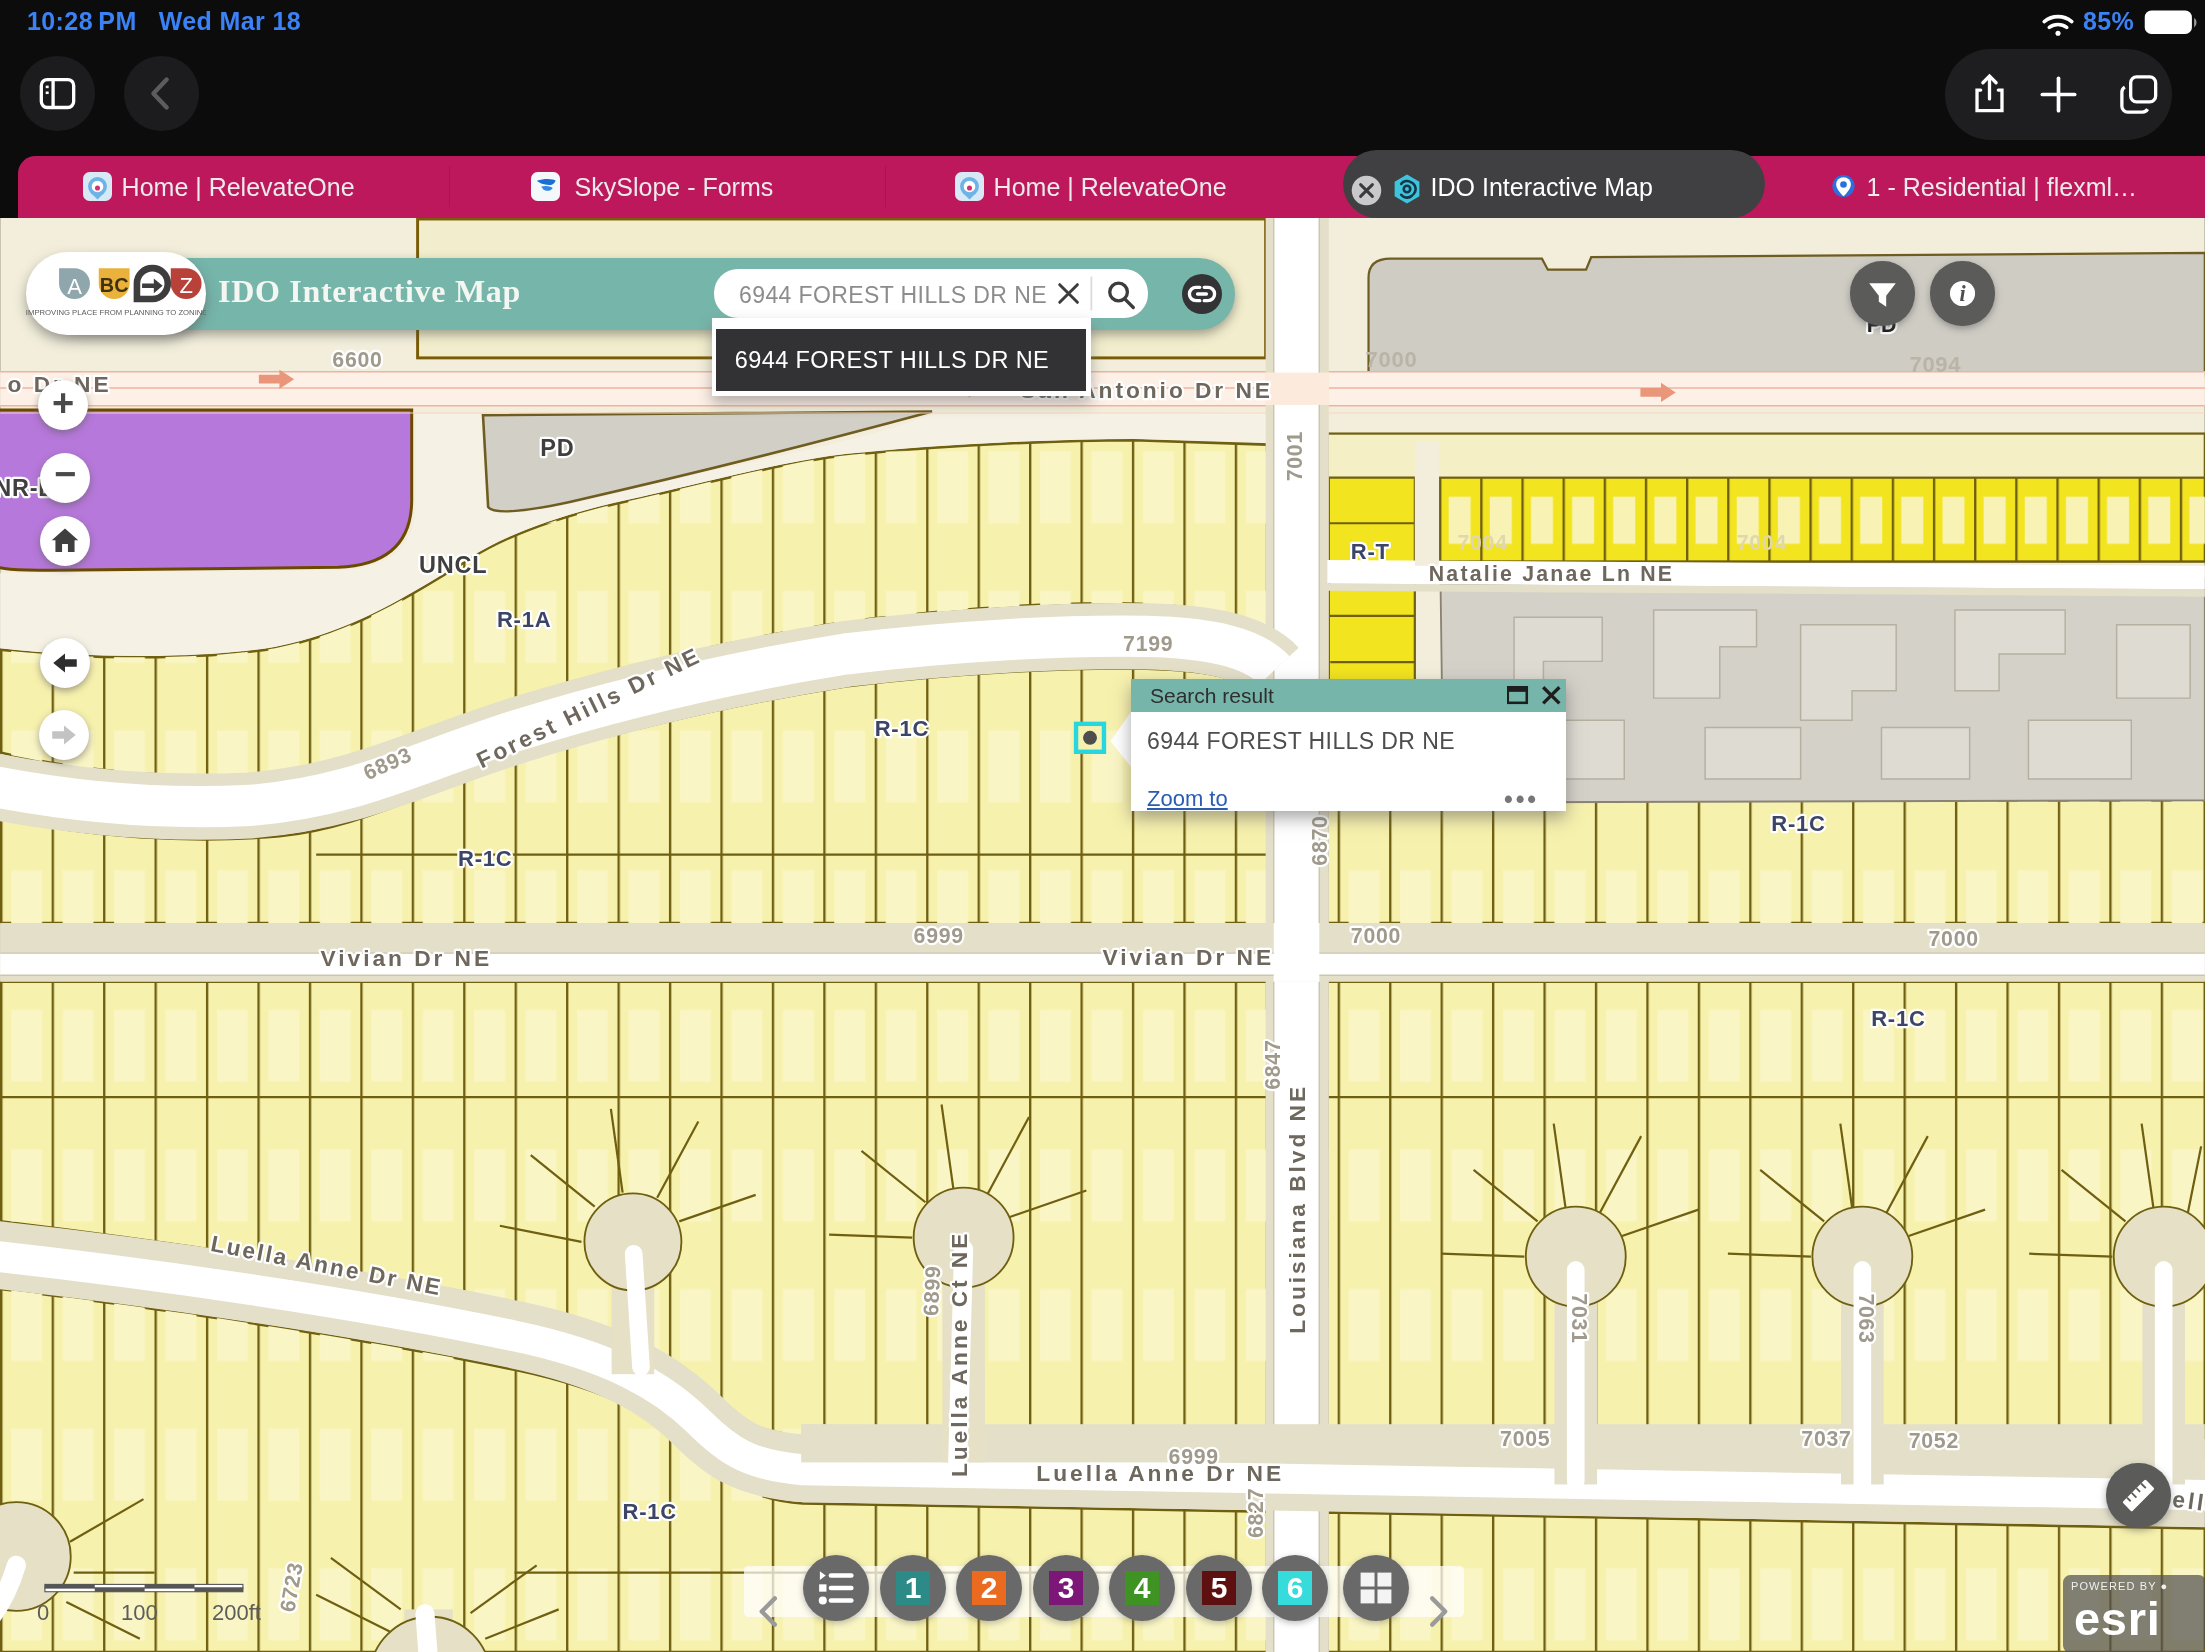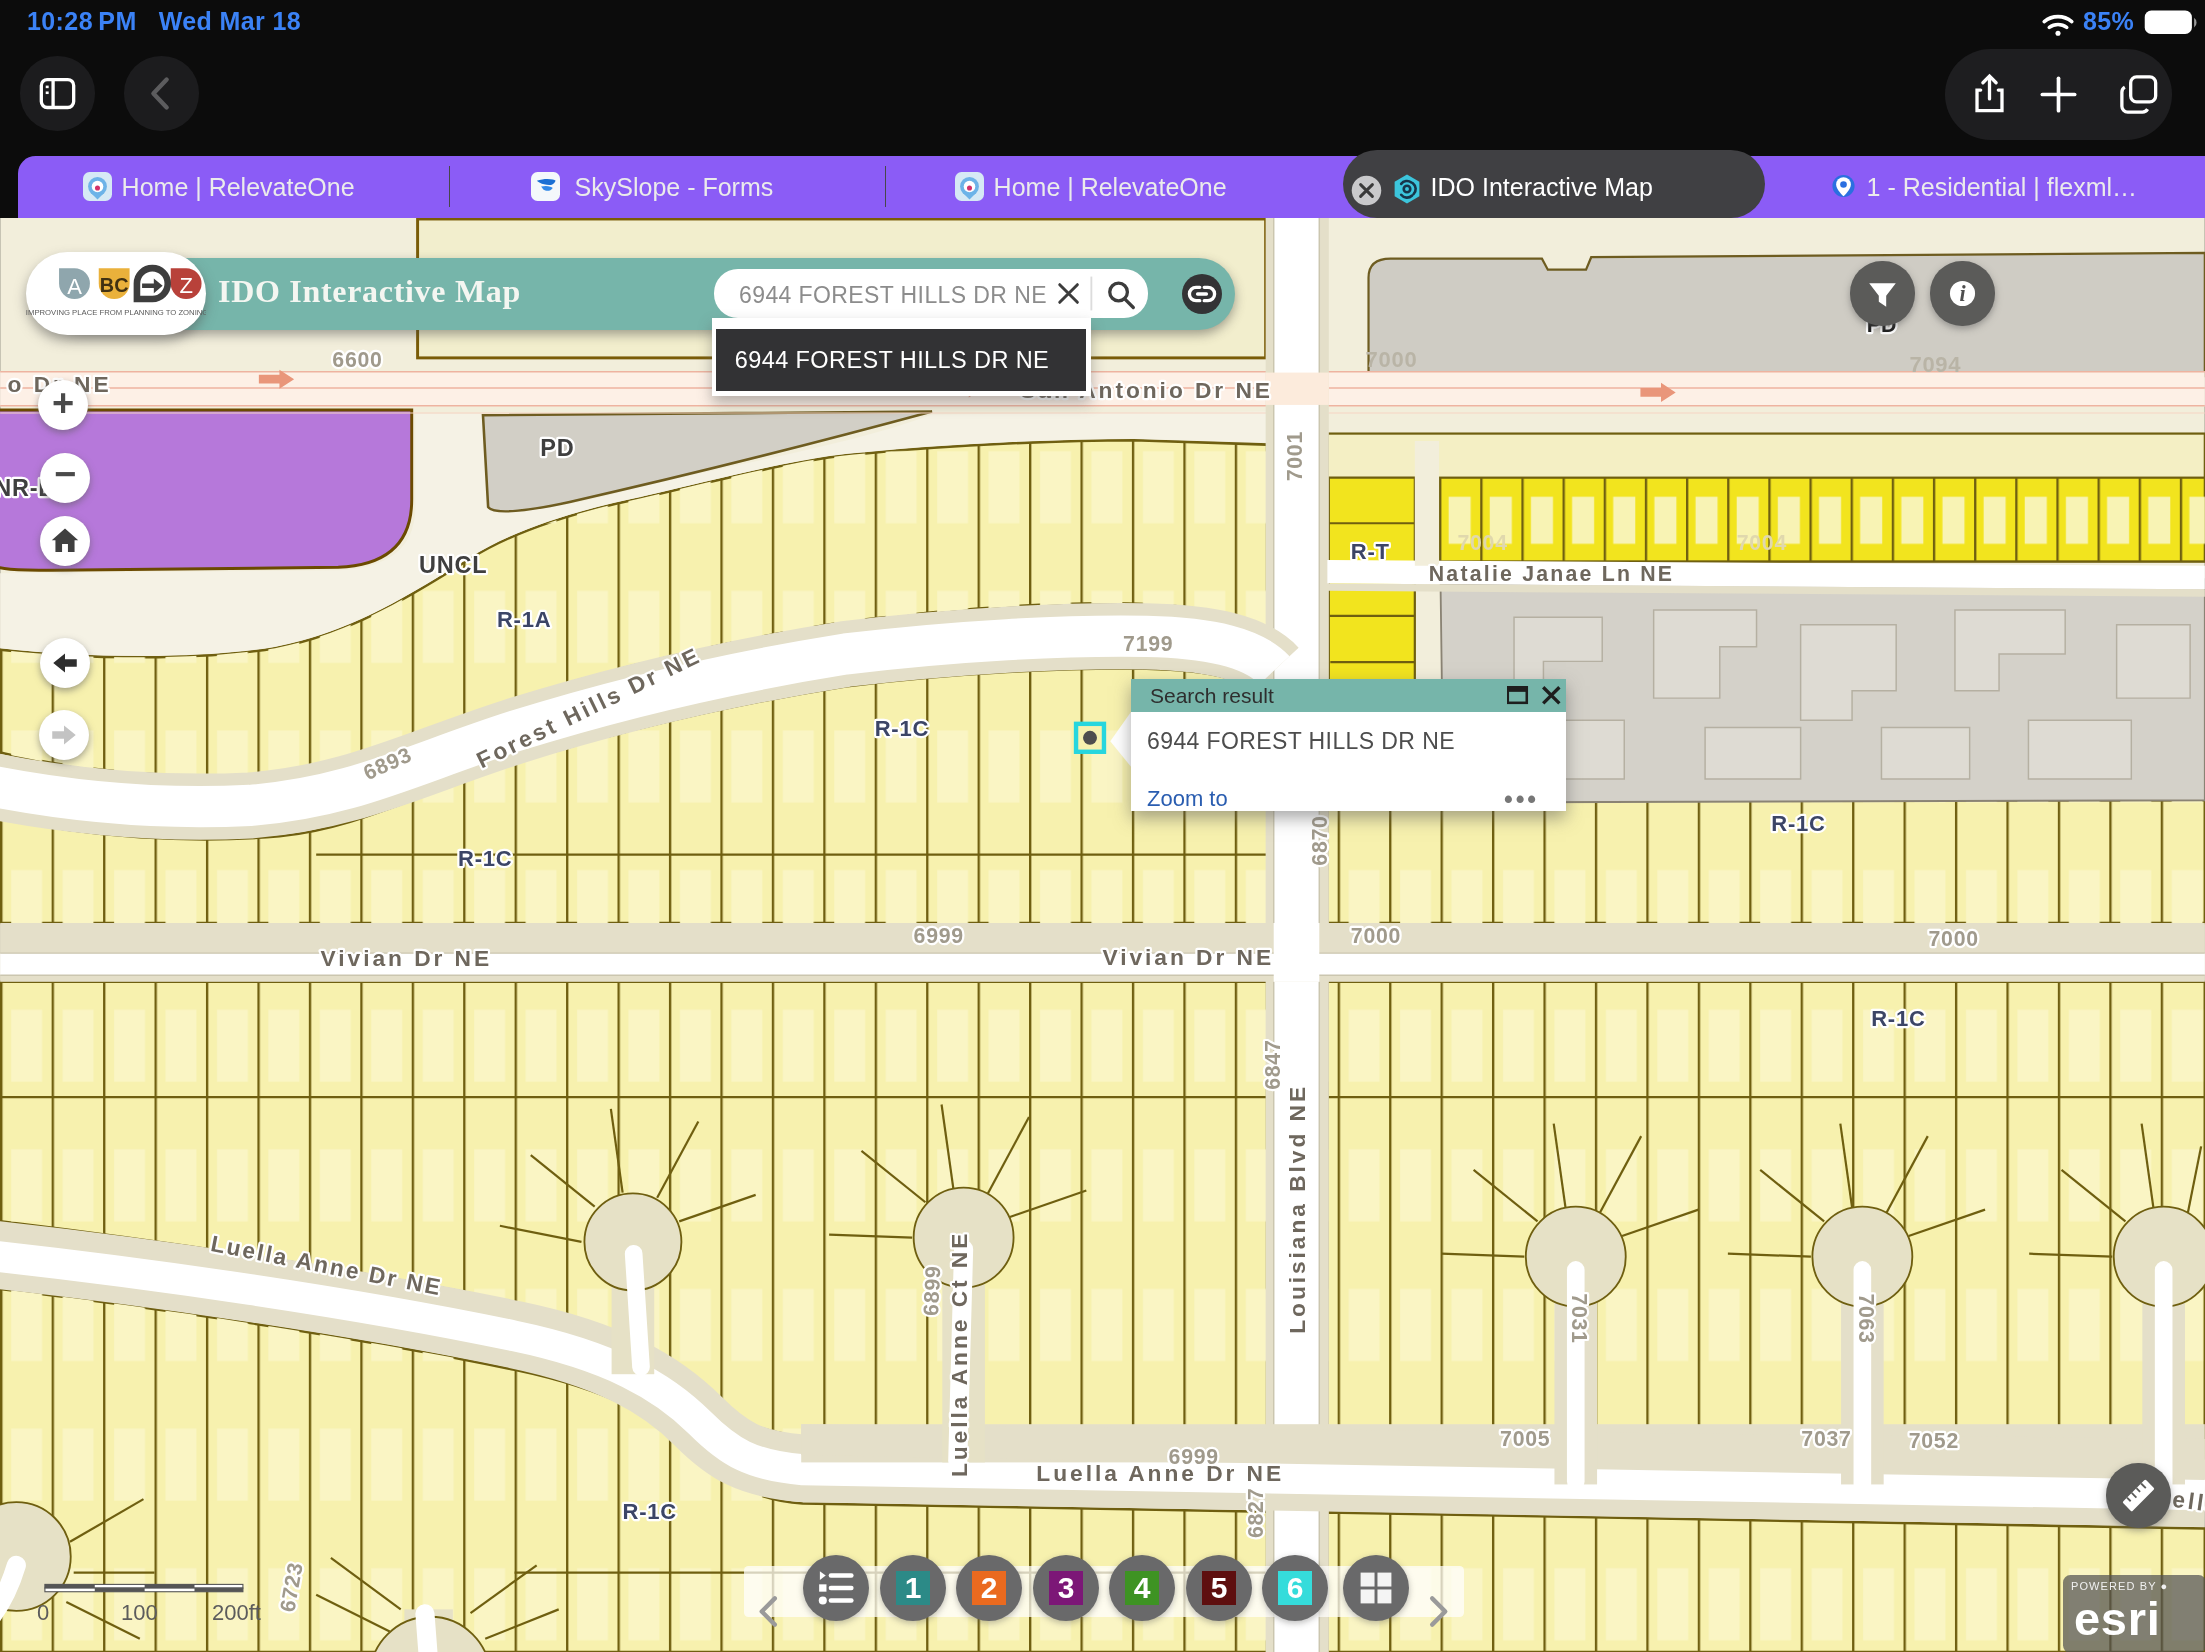--- a/index.html
+++ b/index.html
@@ -4,21 +4,21 @@
 <style>
 *{margin:0;padding:0;box-sizing:border-box}
 html,body{width:2205px;height:1652px;overflow:hidden;background:#0d0d0d;font-family:"Liberation Sans",sans-serif}
 #page{position:relative;width:2205px;height:1652px}
 .abs{position:absolute}
 
 #chrome{position:absolute;top:0;left:0;width:2205px;height:218px;background:#0c0c0c;z-index:40}
 .sttxt{color:#3b82f6;font-size:25px;font-weight:bold;letter-spacing:0.4px}
 .pill{position:absolute;background:#1e1e20;border-radius:46px}
 .cbtn{position:absolute;width:75px;height:75px;border-radius:37px;background:#1c1c1e}
-#tabbar{position:absolute;left:17.6px;top:156px;width:2188px;height:62px;background:#8b5cf6;border-top-left-radius:17.6px}
+#tabbar{position:absolute;left:17.6px;top:156px;width:2188px;height:62px;background:#be185d;border-top-left-radius:17.6px}
 .tabtxt{color:#ebebeb;font-size:25px;white-space:nowrap}
 .tabdiv{position:absolute;top:10.3px;width:1.5px;height:41px;background:#47474a}
 #activetab{position:absolute;left:1325px;top:-5.9px;width:422px;height:68px;background:#404043;border-radius:34px}
 
 #mapui{position:absolute;top:0;left:0;width:2205px;height:1652px;z-index:10}
 #tealbar{position:absolute;left:46px;top:258px;width:1189px;height:72px;background:#76b5aa;border-radius:36px;box-shadow:0 4.4px 10.3px rgba(60,60,60,.45)}
 #logopill{position:absolute;left:26px;top:252px;width:180px;height:83px;background:#fff;border-radius:42px;box-shadow:0 5.9px 11.8px rgba(80,80,80,.5)}
 #apptitle{position:absolute;left:218px;top:273px;color:#f4f6f1;font-size:32px;font-weight:bold;font-family:"Liberation Serif",serif;letter-spacing:0.7px}
 #searchpill{position:absolute;left:714px;top:269px;width:434px;height:49px;background:#fff;border-radius:24px}
 #searchtxt{position:absolute;left:739px;top:282px;color:#8c8c8c;font-size:23px;letter-spacing:0.4px}
@@ -356,21 +356,21 @@
       <div id="popuphead">Search result
         <svg class="abs" style="left:376px;top:7.4px" width="22" height="19" viewBox="0 0 30 26">
             <rect x="1" y="1" width="26" height="22" fill="none" stroke="#1e1e1e" stroke-width="3.5"></rect>
             <rect x="1" y="1" width="26" height="7" fill="#1e1e1e"></rect>
           </svg>
         <svg class="abs" style="left:410px;top:5.9px" width="20.6" height="20.6" viewBox="0 0 28 28">
             <path d="M3,3 l22,22 M25,3 l-22,22" stroke="#1e1e1e" stroke-width="4.5"></path>
           </svg>
       </div>
       <div class="abs" style="left:16px;top:49px;color:#4d4d4d;font-size:23px;letter-spacing:0.4px">6944 FOREST HILLS DR NE</div>
-      <div class="abs" style="left:16px;top:107px;color:#2a5db0;font-size:22px;">Zoom to</div>
+      <div class="abs" style="left:16px;top:107px;color:#2a5db0;font-size:22px;text-decoration:underline">Zoom to</div>
       <div class="abs" style="left:373px;top:106px;color:#777;font-size:25px;letter-spacing:2.9px;font-weight:bold">•••</div>
     </div>
 
     <div id="btnstrip"></div>
     <svg class="abs" style="left:753px;top:1594px" width="32" height="35" viewBox="0 0 44 48">
         <path d="M30,6 L12,24 L30,42" fill="none" stroke="#9a9a9a" stroke-width="6" stroke-linecap="round" stroke-linejoin="round"></path>
       </svg>
     <svg class="abs" style="left:1422px;top:1594px" width="32" height="35" viewBox="0 0 44 48">
         <path d="M14,6 L32,24 L14,42" fill="none" stroke="#9a9a9a" stroke-width="6" stroke-linecap="round" stroke-linejoin="round"></path>
       </svg>

